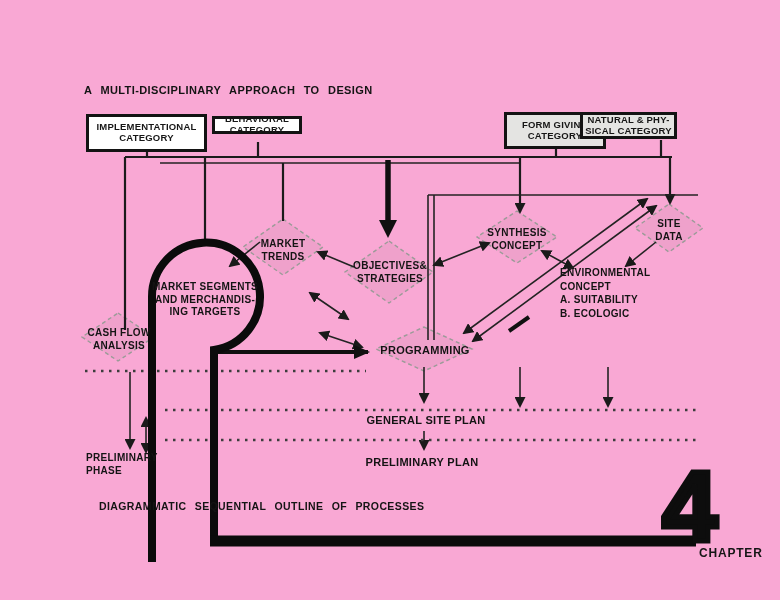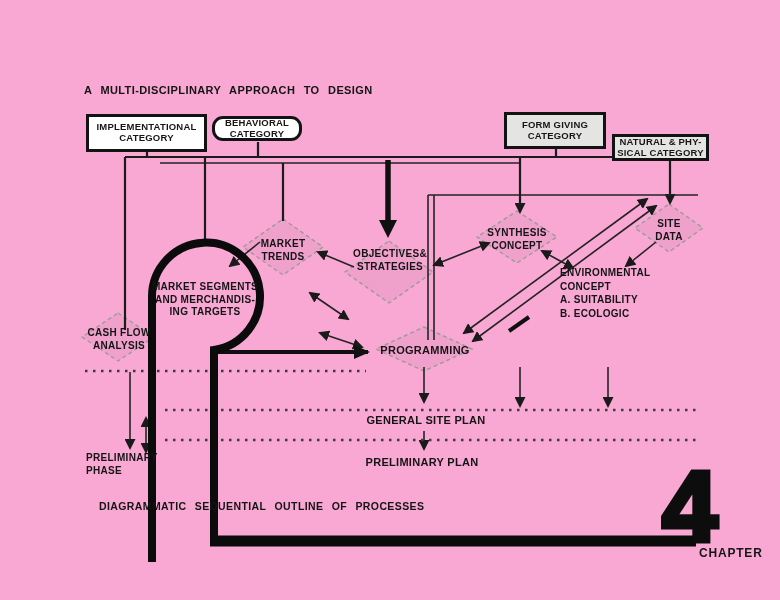--- a/index.html
+++ b/index.html
@@ -116,36 +116,36 @@
       <line class="bar" x1="210" y1="541" x2="696" y2="541"></line>
     </g>
   </svg>
 
   <div class="lbl title" style="left:84px;top:84px;">A MULTI-DISCIPLINARY APPROACH TO DESIGN</div>
 
   <div class="box" style="left:86px;top:114px;width:121px;height:38px;">
     <span>IMPLEMENTATIONAL
 CATEGORY</span>
   </div>
-  <div class="box" style="left:212px;top:116px;width:90px;height:25px;border-radius:11px;">
+  <div class="box" style="left:212px;top:116px;width:90px;height:18px;">
     <span>BEHAVIORAL
 CATEGORY</span>
   </div>
   <div class="box shade" style="left:504px;top:112px;width:102px;height:37px;">
     <span>FORM GIVING
 CATEGORY</span>
   </div>
-  <div class="box shade" style="left:612px;top:112px;width:97px;height:27px;margin-top:22px;">
+  <div class="box shade" style="left:580px;top:112px;width:97px;height:27px;">
     <span>NATURAL &amp; PHY-
 SICAL CATEGORY</span>
   </div>
 
   <div class="lbl ctr" style="left:283px;top:250px;">MARKET
 TRENDS</div>
-  <div class="lbl ctr" style="left:390px;top:260px;">OBJECTIVES&amp;
+  <div class="lbl ctr" style="left:390px;top:272px;">OBJECTIVES&amp;
 STRATEGIES</div>
   <div class="lbl ctr" style="left:517px;top:239px;">SYNTHESIS
 CONCEPT</div>
   <div class="lbl ctr" style="left:669px;top:230px;">SITE
 DATA</div>
   <div class="lbl ctr" style="left:205px;top:300px;">MARKET SEGMENTS
 AND MERCHANDIS-
 ING TARGETS</div>
   <div class="lbl ctr" style="left:119px;top:339px;">CASH FLOW
 ANALYSIS</div>

